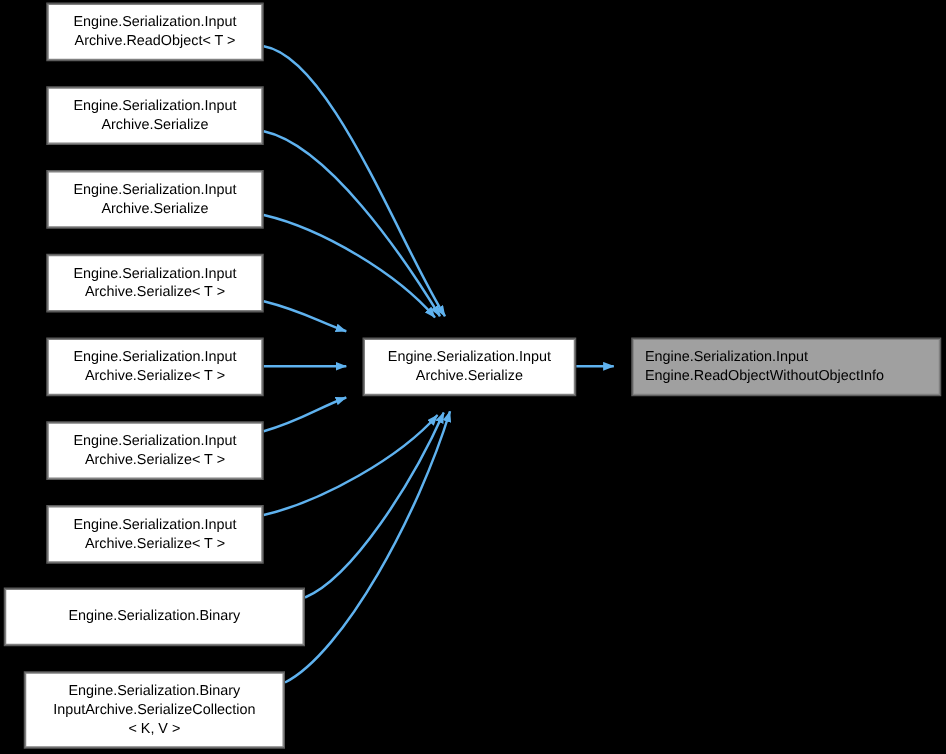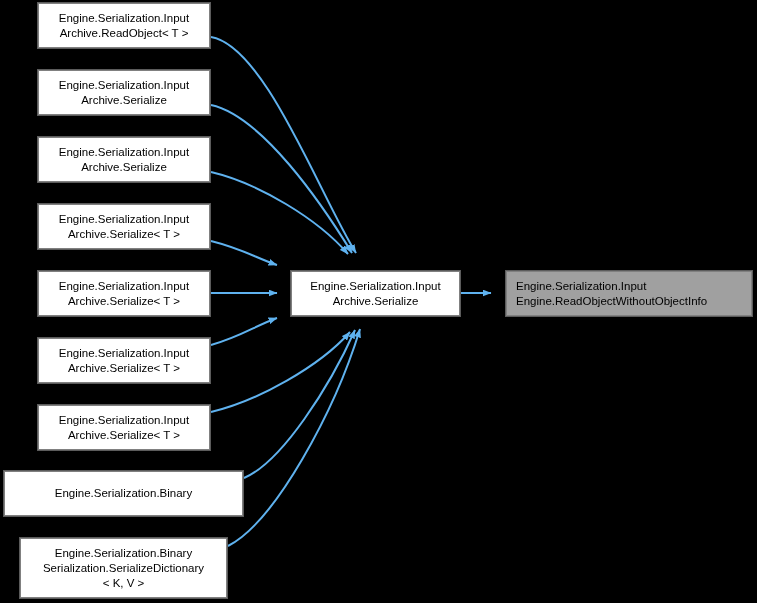--- a/index.html
+++ b/index.html
@@ -76,18 +76,18 @@
 
   <div id="node-layer">
       <div class="node" style="left: 38px; top: 3px; width: 172px; height: 45px;"><span class="ln">Engine.Serialization.Input</span><span class="ln">Archive.ReadObject&lt; T &gt;</span></div>
       <div class="node" style="left: 38px; top: 70px; width: 172px; height: 45px;"><span class="ln">Engine.Serialization.Input</span><span class="ln">Archive.Serialize</span></div>
       <div class="node" style="left: 38px; top: 137px; width: 172px; height: 45px;"><span class="ln">Engine.Serialization.Input</span><span class="ln">Archive.Serialize</span></div>
       <div class="node" style="left: 38px; top: 204px; width: 172px; height: 45px;"><span class="ln">Engine.Serialization.Input</span><span class="ln">Archive.Serialize&lt; T &gt;</span></div>
       <div class="node" style="left: 38px; top: 271px; width: 172px; height: 45px;"><span class="ln">Engine.Serialization.Input</span><span class="ln">Archive.Serialize&lt; T &gt;</span></div>
       <div class="node" style="left: 38px; top: 338px; width: 172px; height: 45px;"><span class="ln">Engine.Serialization.Input</span><span class="ln">Archive.Serialize&lt; T &gt;</span></div>
       <div class="node" style="left: 38px; top: 405px; width: 172px; height: 45px;"><span class="ln">Engine.Serialization.Input</span><span class="ln">Archive.Serialize&lt; T &gt;</span></div>
       <div class="node" style="left: 4px; top: 471px; width: 239px; height: 45px;"><span class="ln">Engine.Serialization.Binary</span></div>
-      <div class="node" style="left: 20px; top: 538px; width: 207px; height: 60px;"><span class="ln">Engine.Serialization.Binary</span><span class="ln">Serialization.SerializeDictionary</span><span class="ln">&lt; K, V &gt;</span></div>
+      <div class="node" style="left: 20px; top: 538px; width: 207px; height: 60px;"><span class="ln">Engine.Serialization.Binary</span><span class="ln">InputArchive.SerializeCollection</span><span class="ln">&lt; K, V &gt;</span></div>
       <div class="node" style="left: 291px; top: 271px; width: 169px; height: 45px;"><span class="ln">Engine.Serialization.Input</span><span class="ln">Archive.Serialize</span></div>
       <div class="node highlight" style="left: 506px; top: 271px; width: 246px; height: 45px;"><span class="ln">Engine.Serialization.Input</span><span class="ln">Engine.ReadObjectWithoutObjectInfo</span></div>
     </div>
 
 </div>
 
 </body></html>

